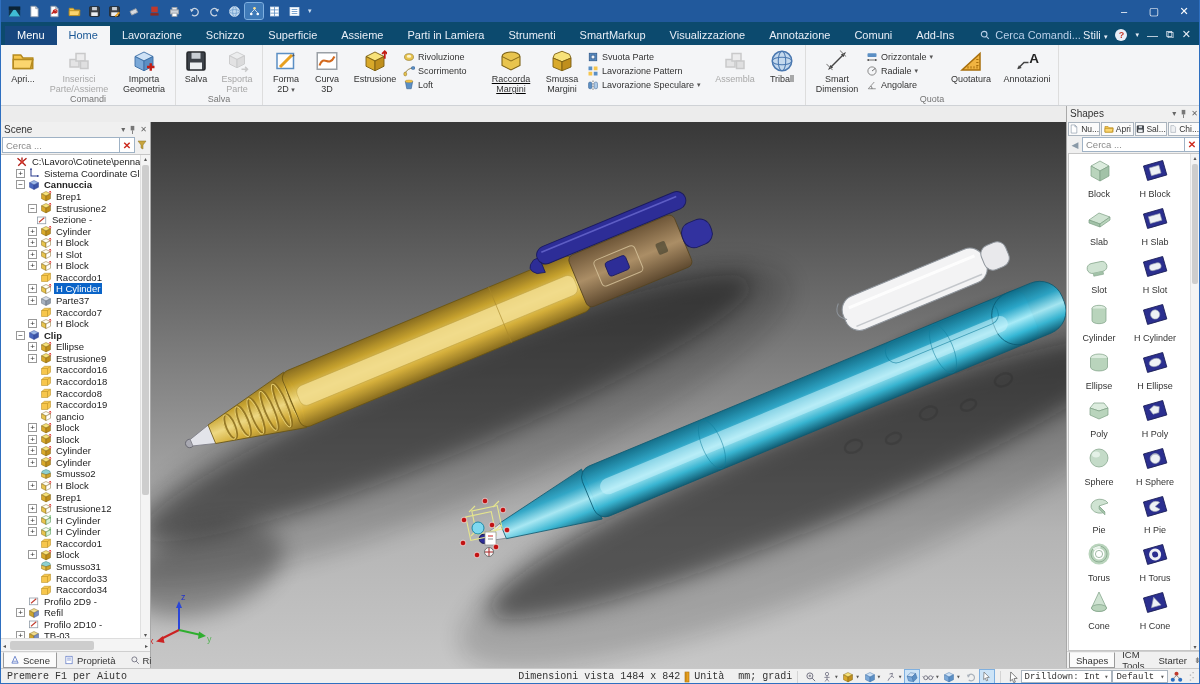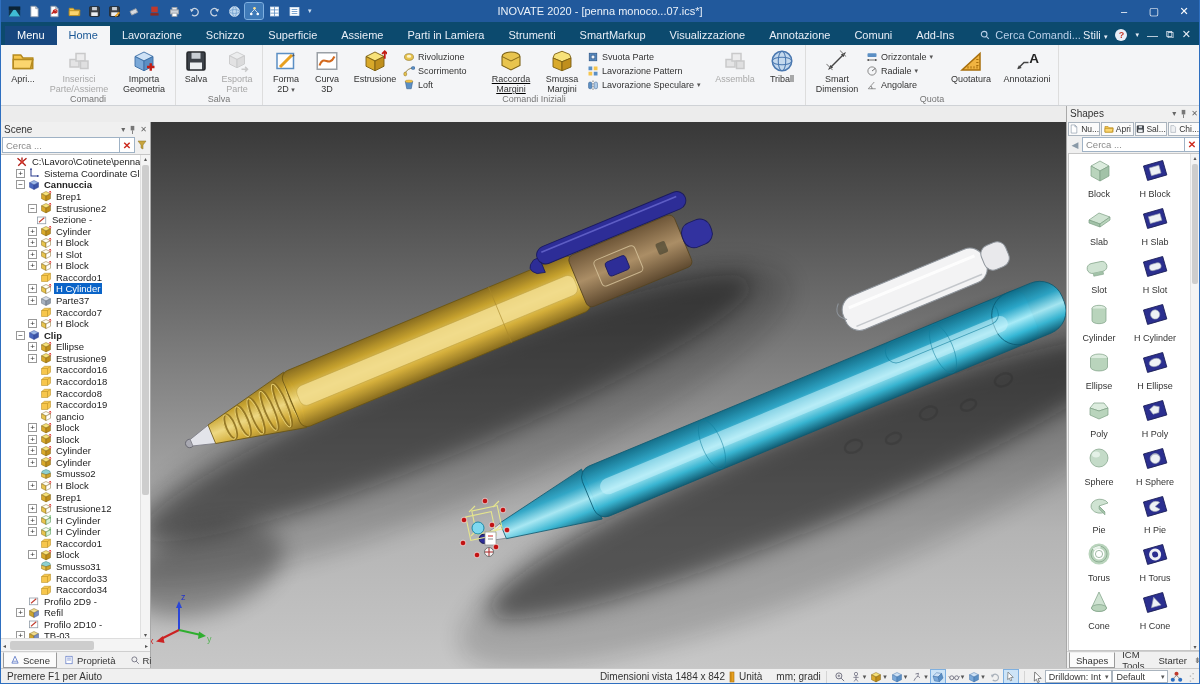--- a/index.html
+++ b/index.html
@@ -69,21 +69,21 @@
   .rtbtn{flex:1;border:1px solid #aab4be;background:#fbfbfb;font-size:8.5px;color:#333;display:flex;align-items:center;justify-content:center;gap:2px;white-space:nowrap;overflow:hidden;}
   .rsearch{height:15px;display:flex;margin:0 1px 1px;}
   .rback{width:14px;color:#8a9aa8;font-size:9px;display:flex;align-items:center;justify-content:center;}
   .shapes{position:relative;flex:1;background:#fff;border:1px solid #c6c6c6;margin:0 1px;overflow:hidden;}
   .sgrid{display:flex;flex-wrap:wrap;padding:2px 10px 0 2px;}
   .scell{width:56px;height:48px;display:flex;flex-direction:column;align-items:center;justify-content:flex-start;}
   .scell .slabel{font-size:9px;color:#333;margin-top:1px;white-space:nowrap;}
   .rvscroll{position:absolute;right:0;top:0;bottom:0;width:9px;background:#f4f4f4;border-left:1px solid #e2e2e2;font-size:6px;color:#555;text-align:center;}
   .rvscroll .th{position:absolute;left:1px;right:1px;top:10px;height:120px;background:#cdcdcd;border-radius:2px;}
   
-  .statusbar{position:absolute;left:0;top:668px;width:100%;height:16px;background:#f0f0f0;border-top:1px solid #c8c8c8;display:flex;align-items:center;font-size:10px;color:#333;}
+  .statusbar{position:absolute;left:0;top:668px;width:100%;height:16px;background:#f0f0f0;border-top:1px solid #c8c8c8;display:flex;align-items:center;font-size:10px;color:#333;font-family:Liberation Mono, monospace;}
   .statusbar .sp{flex:1;}
   .sbsep{width:1px;height:12px;background:#d4d4d4;margin:0 5px;}
   .sbic{display:flex;align-items:center;margin:0 1px;padding:0 1px;height:14px;}
   .sbic.sel{background:#cde4f7;outline:1px solid #7fb0e0;}
   .sbcombo{display:flex;align-items:center;gap:4px;border:1px solid #aab4be;background:#fff;height:13px;padding:0 3px;font-size:9px;color:#333;white-space:nowrap;}
   .grip{color:#b5b5b5;font-size:9px;letter-spacing:1px;padding:0 3px;}
 </style>
 </head>
 <body>
 
@@ -189,21 +189,20 @@
         <span class="qicon">
           <svg width="13" height="13" viewBox="0 0 16 16">
             <rect x="2.5" y="3" width="11" height="10" fill="#fff" stroke="#d6e4f2"></rect>
             <line x1="4.5" y1="5.5" x2="11.5" y2="5.5" stroke="#5b8fc4"></line>
             <line x1="4.5" y1="8" x2="11.5" y2="8" stroke="#5b8fc4"></line>
             <line x1="4.5" y1="10.5" x2="11.5" y2="10.5" stroke="#5b8fc4"></line>
           </svg>
         </span>
         <span class="qcaret">▾</span>
       </div>
-    <div class="title">INOVATE 2020 - [penna monoco...07.ics*]</div>
     <div class="winctl">
       <span>–</span>
       <span>▢</span>
       <span>✕</span>
     </div>
   </div>
 
   <div class="tabrow">
     <span id="rtabs" style="display:flex;align-items:flex-end;">
         <span class="rtab menu">Menu</span>
@@ -409,21 +408,20 @@
         <div class="bigbtn" style="width: 40px;">
           <span class="bicon">
             <svg width="24" height="24" viewBox="0 0 16 16">
               <circle cx="8" cy="8" r="6.5" fill="#c4d9ee" stroke="#4a78b0"></circle>
               <ellipse cx="8" cy="8" rx="6.5" ry="2.5" fill="none" stroke="#4a78b0" stroke-width=".7"></ellipse>
               <ellipse cx="8" cy="8" rx="2.5" ry="6.5" fill="none" stroke="#4a78b0" stroke-width=".7"></ellipse>
             </svg>
           </span>
           <span class="blabel">Triball</span>
         </div>
-        <div class="rgl">Comandi Iniziali</div>
       </div>
       <div class="rgroup">
         <div class="bigbtn" style="width: 56px;">
           <span class="bicon">
             <svg width="24" height="24" viewBox="0 0 16 16">
               <line x1="3" y1="13" x2="13" y2="3" stroke="#444" stroke-width="1"></line>
               <polygon points="2,14 5.4,12.4 3.6,10.6" fill="#444"></polygon>
               <polygon points="14,2 10.6,3.6 12.4,5.4" fill="#444"></polygon>
               <line x1="1" y1="10" x2="5" y2="14" stroke="#888" stroke-width=".7"></line>
               <line x1="10" y1="1" x2="14" y2="5" stroke="#888" stroke-width=".7"></line>

